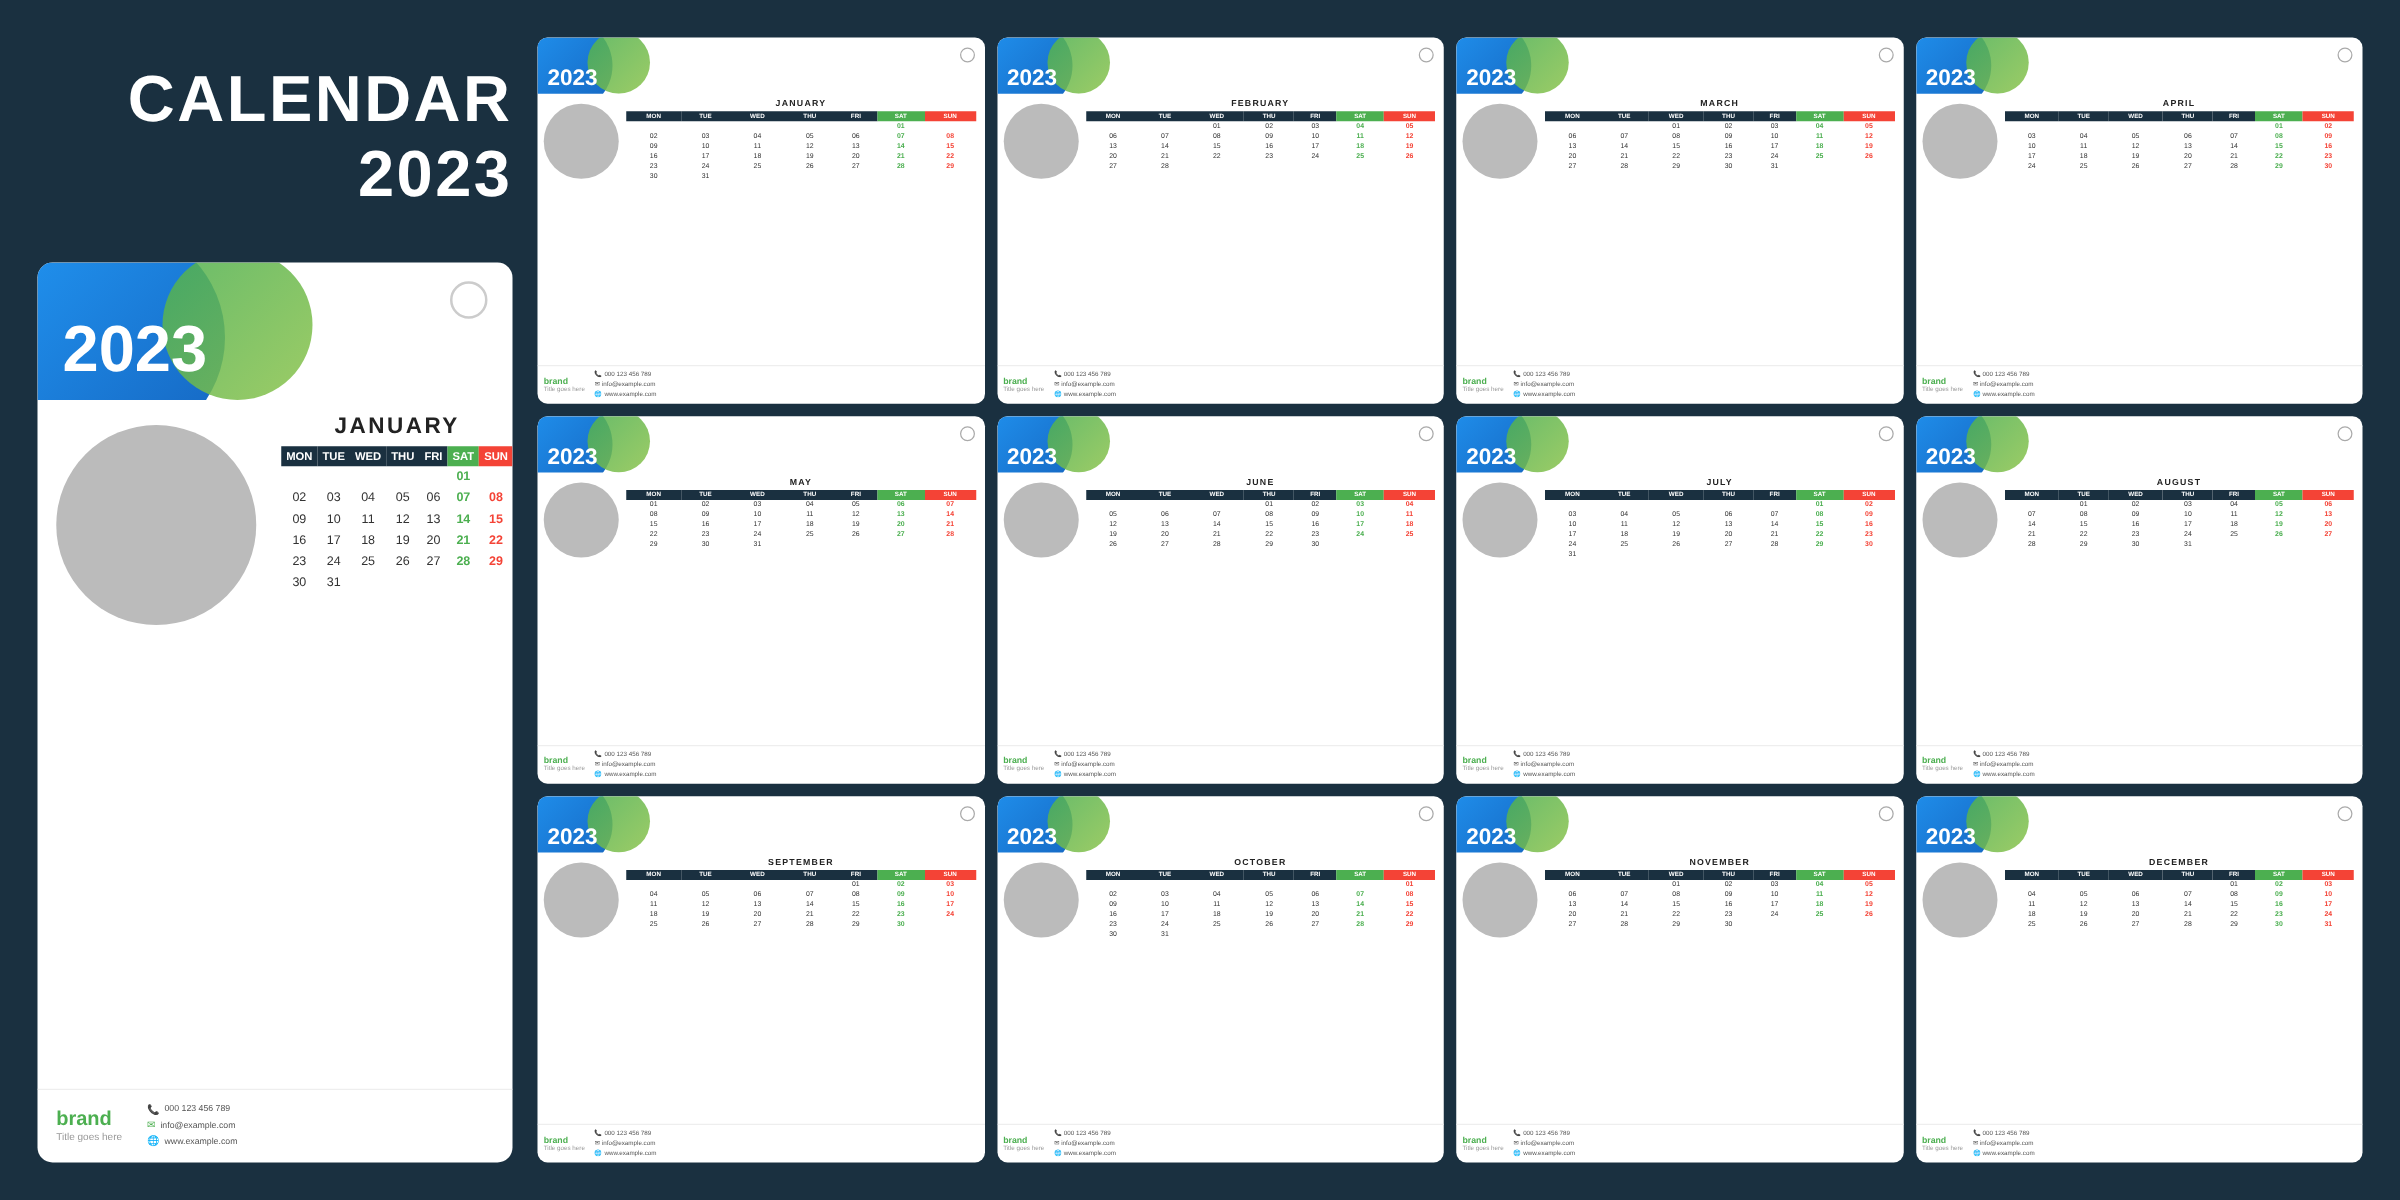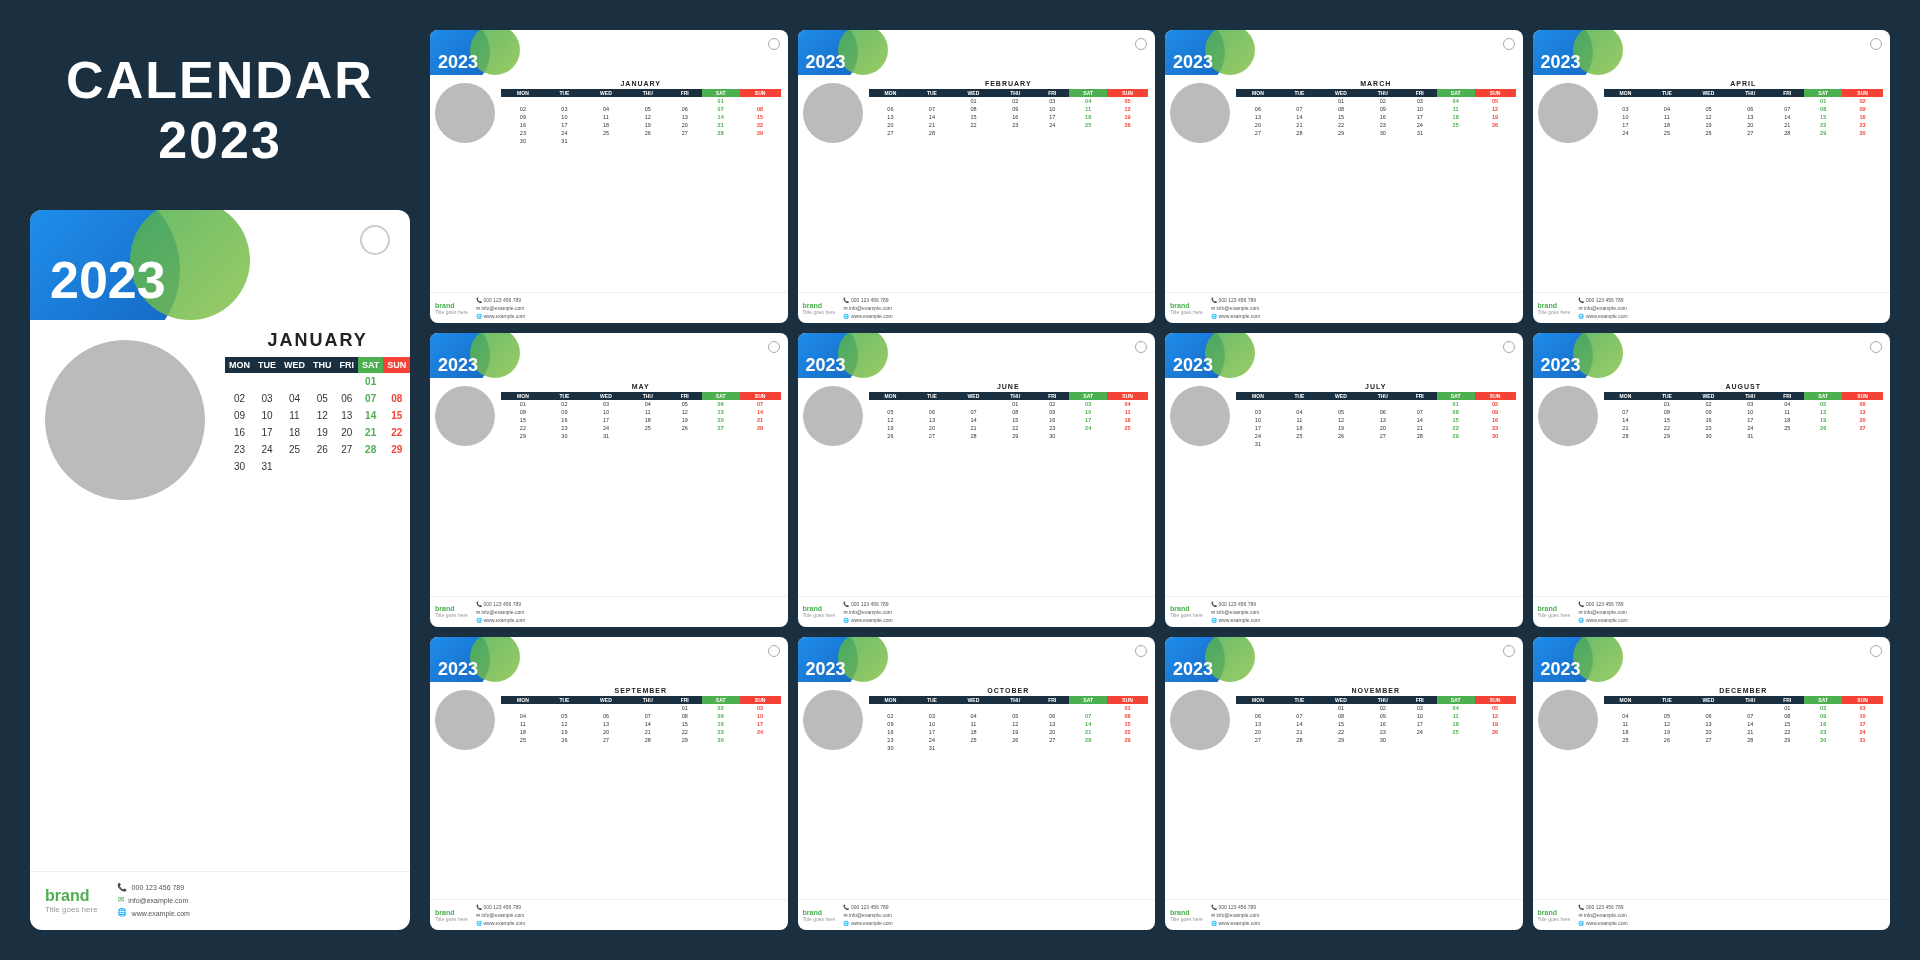--- a/index.html
+++ b/index.html
@@ -33,20 +33,21 @@
     .title-section {
       color: white;
       text-align: center;
       padding: 20px 0;
     }
 
     .title-section h1 {
       font-size: 52px;
       font-weight: bold;
       letter-spacing: 2px;
+      text-align: right;
     }
 
     
     .large-card {
       background: white;
       border-radius: 12px;
       overflow: hidden;
       flex: 1;
       position: relative;
       display: flex;

